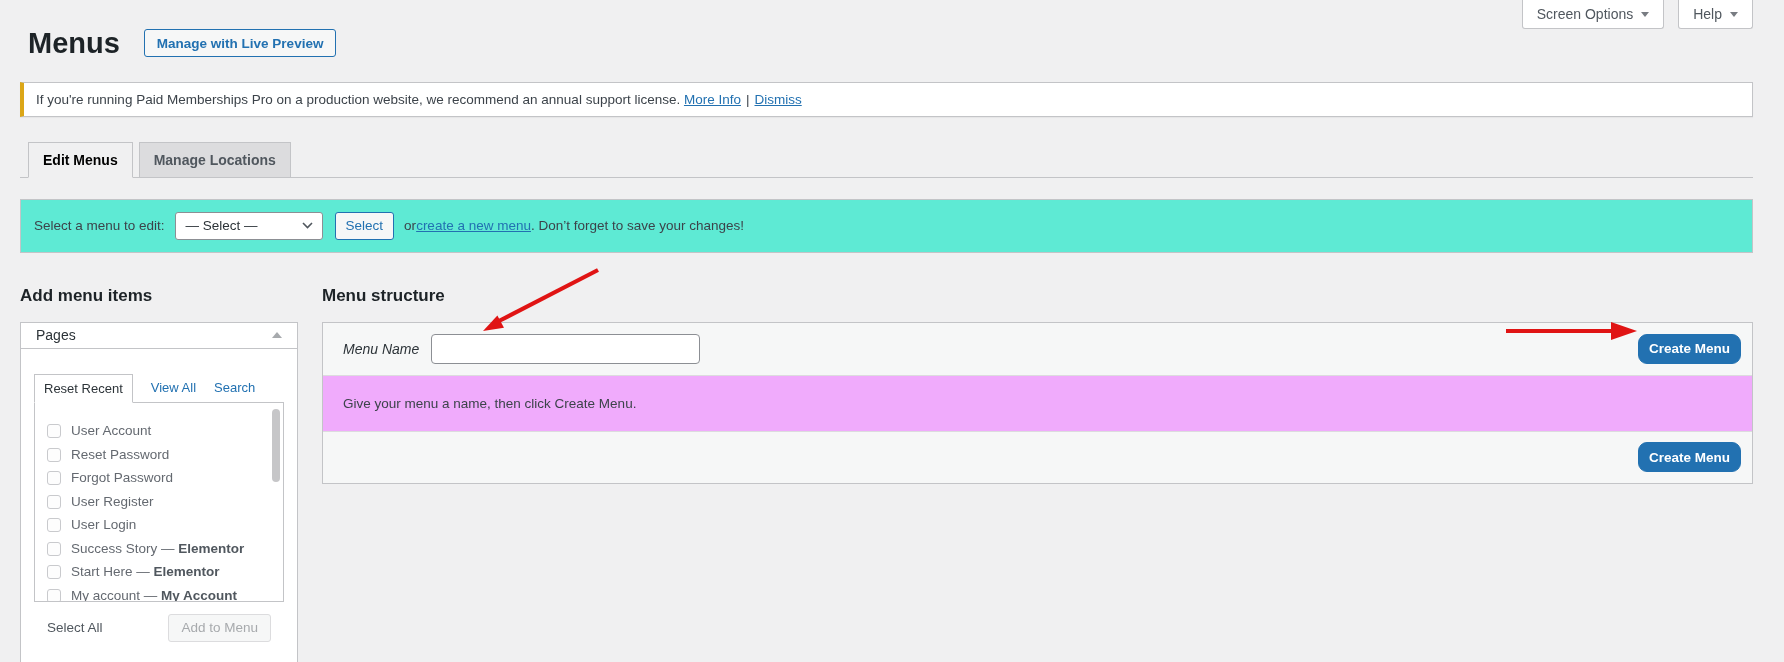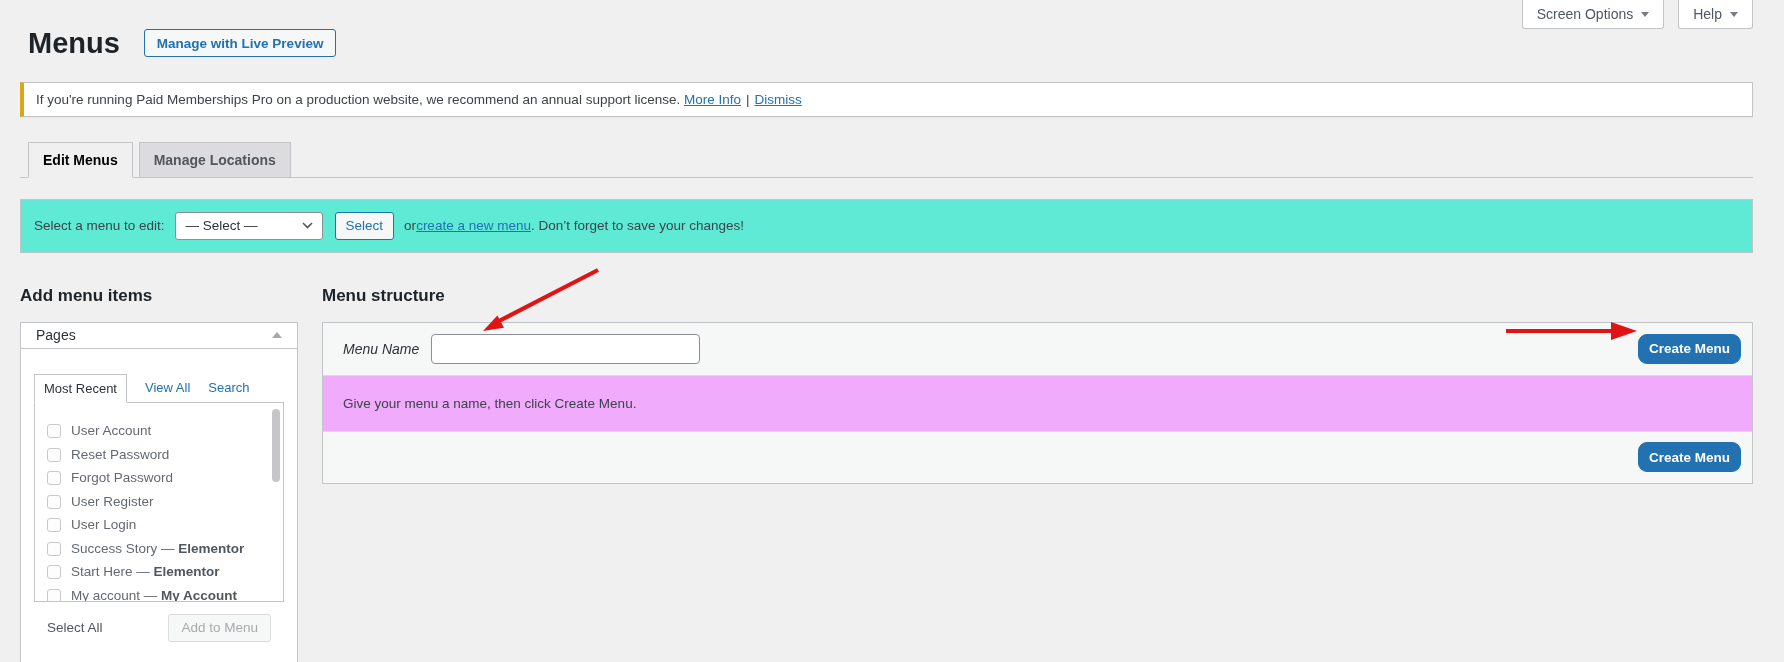--- a/index.html
+++ b/index.html
@@ -177,21 +177,21 @@
     <div class="col-heading">Add menu items</div>
 
     <div class="pages-panel">
       <div class="pages-header">
         <span class="pages-header-title">Pages</span>
         <span class="tri-up"></span>
       </div>
 
       <div class="pages-body">
         <div class="inner-tabs">
-          <div class="inner-tab-active">Most Recent</div>
+          <div class="inner-tab-active">Reset Recent</div>
           <a class="inner-tab-link">View All</a>
           <a class="inner-tab-link">Search</a>
         </div>
 
         <div class="tabs-panel">
           <div class="menu-item">
             <span class="checkbox"></span>
             <span class="item-label">User Account</span>
               <span class="item-state"></span>
           </div>

